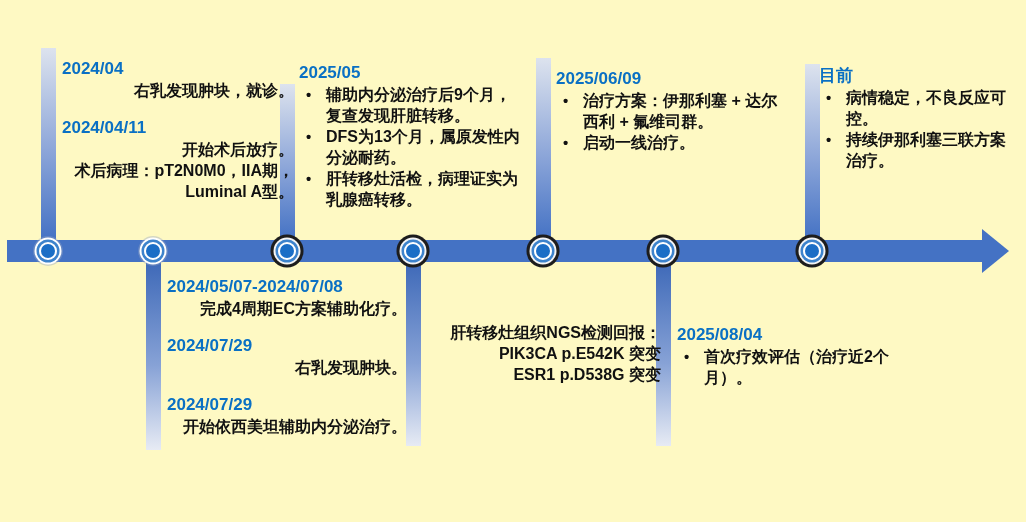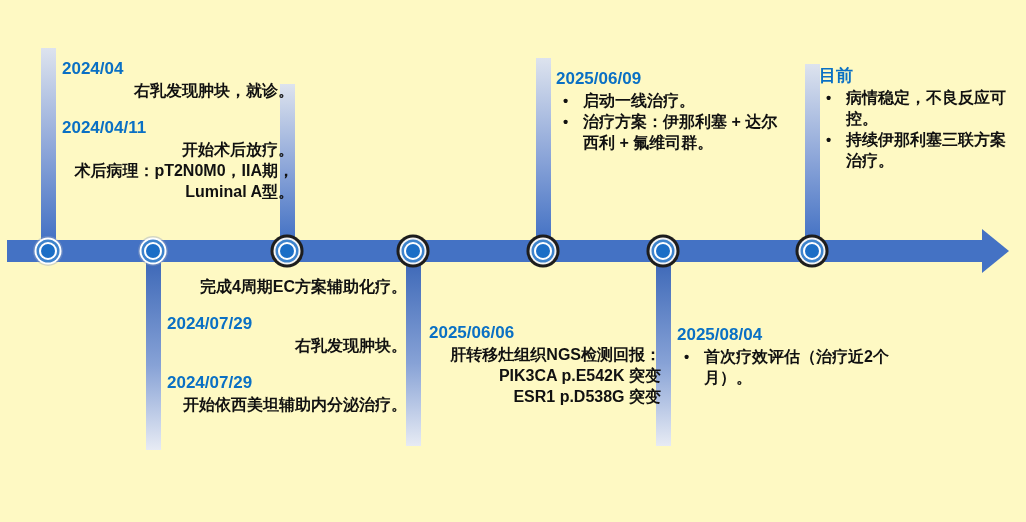--- a/index.html
+++ b/index.html
@@ -67,48 +67,58 @@
     </div>
     <div class="entry">
       <div class="date">2024/04/11</div>
       <div class="body-line">开始术后放疗。</div>
       <div class="body-line">术后病理：pT2N0M0，IIA期，Luminal A型。</div>
     </div>
   </div>
 
   <div class="block" style="left:167px;top:276px;width:240px">
     <div class="entry">
+      <div class="date">2024/05/07-2024/07/08</div>
       <div class="body-line">完成4周期EC方案辅助化疗。</div>
     </div>
     <div class="entry">
       <div class="date">2024/07/29</div>
       <div class="body-line">右乳发现肿块。</div>
     </div>
     <div class="entry">
       <div class="date">2024/07/29</div>
       <div class="body-line">开始依西美坦辅助内分泌治疗。</div>
     </div>
   </div>
 
+  <div class="block" style="left:299px;top:62px;width:222px">
+    <div class="entry">
+      <div class="date">2025/05</div>
+      <ul class="bullets">
+        <li>辅助内分泌治疗后9个月，复查发现肝脏转移。</li>
+        <li>DFS为13个月，属原发性内分泌耐药。</li>
+        <li>肝转移灶活检，病理证实为乳腺癌转移。</li>
+      </ul>
+    </div>
+  </div>
 
   <div class="block" style="left:429px;top:322px;width:232px">
     <div class="entry">
-      <div class="date">2025/06/06</div>
       <div class="body-line">肝转移灶组织NGS检测回报：</div>
       <div class="body-line">PIK3CA p.E542K 突变</div>
       <div class="body-line">ESR1 p.D538G 突变</div>
     </div>
   </div>
 
   <div class="block" style="left:556px;top:68px;width:235px">
     <div class="entry">
       <div class="date">2025/06/09</div>
       <ul class="bullets">
+        <li>治疗方案：伊那利塞 + 达尔西利 + 氟维司群。</li>
         <li>启动一线治疗。</li>
-        <li>治疗方案：伊那利塞 + 达尔西利 + 氟维司群。</li>
       </ul>
     </div>
   </div>
 
   <div class="block" style="left:677px;top:324px;width:242px">
     <div class="entry">
       <div class="date">2025/08/04</div>
       <ul class="bullets">
         <li>首次疗效评估（治疗近2个月）。</li>
       </ul>

